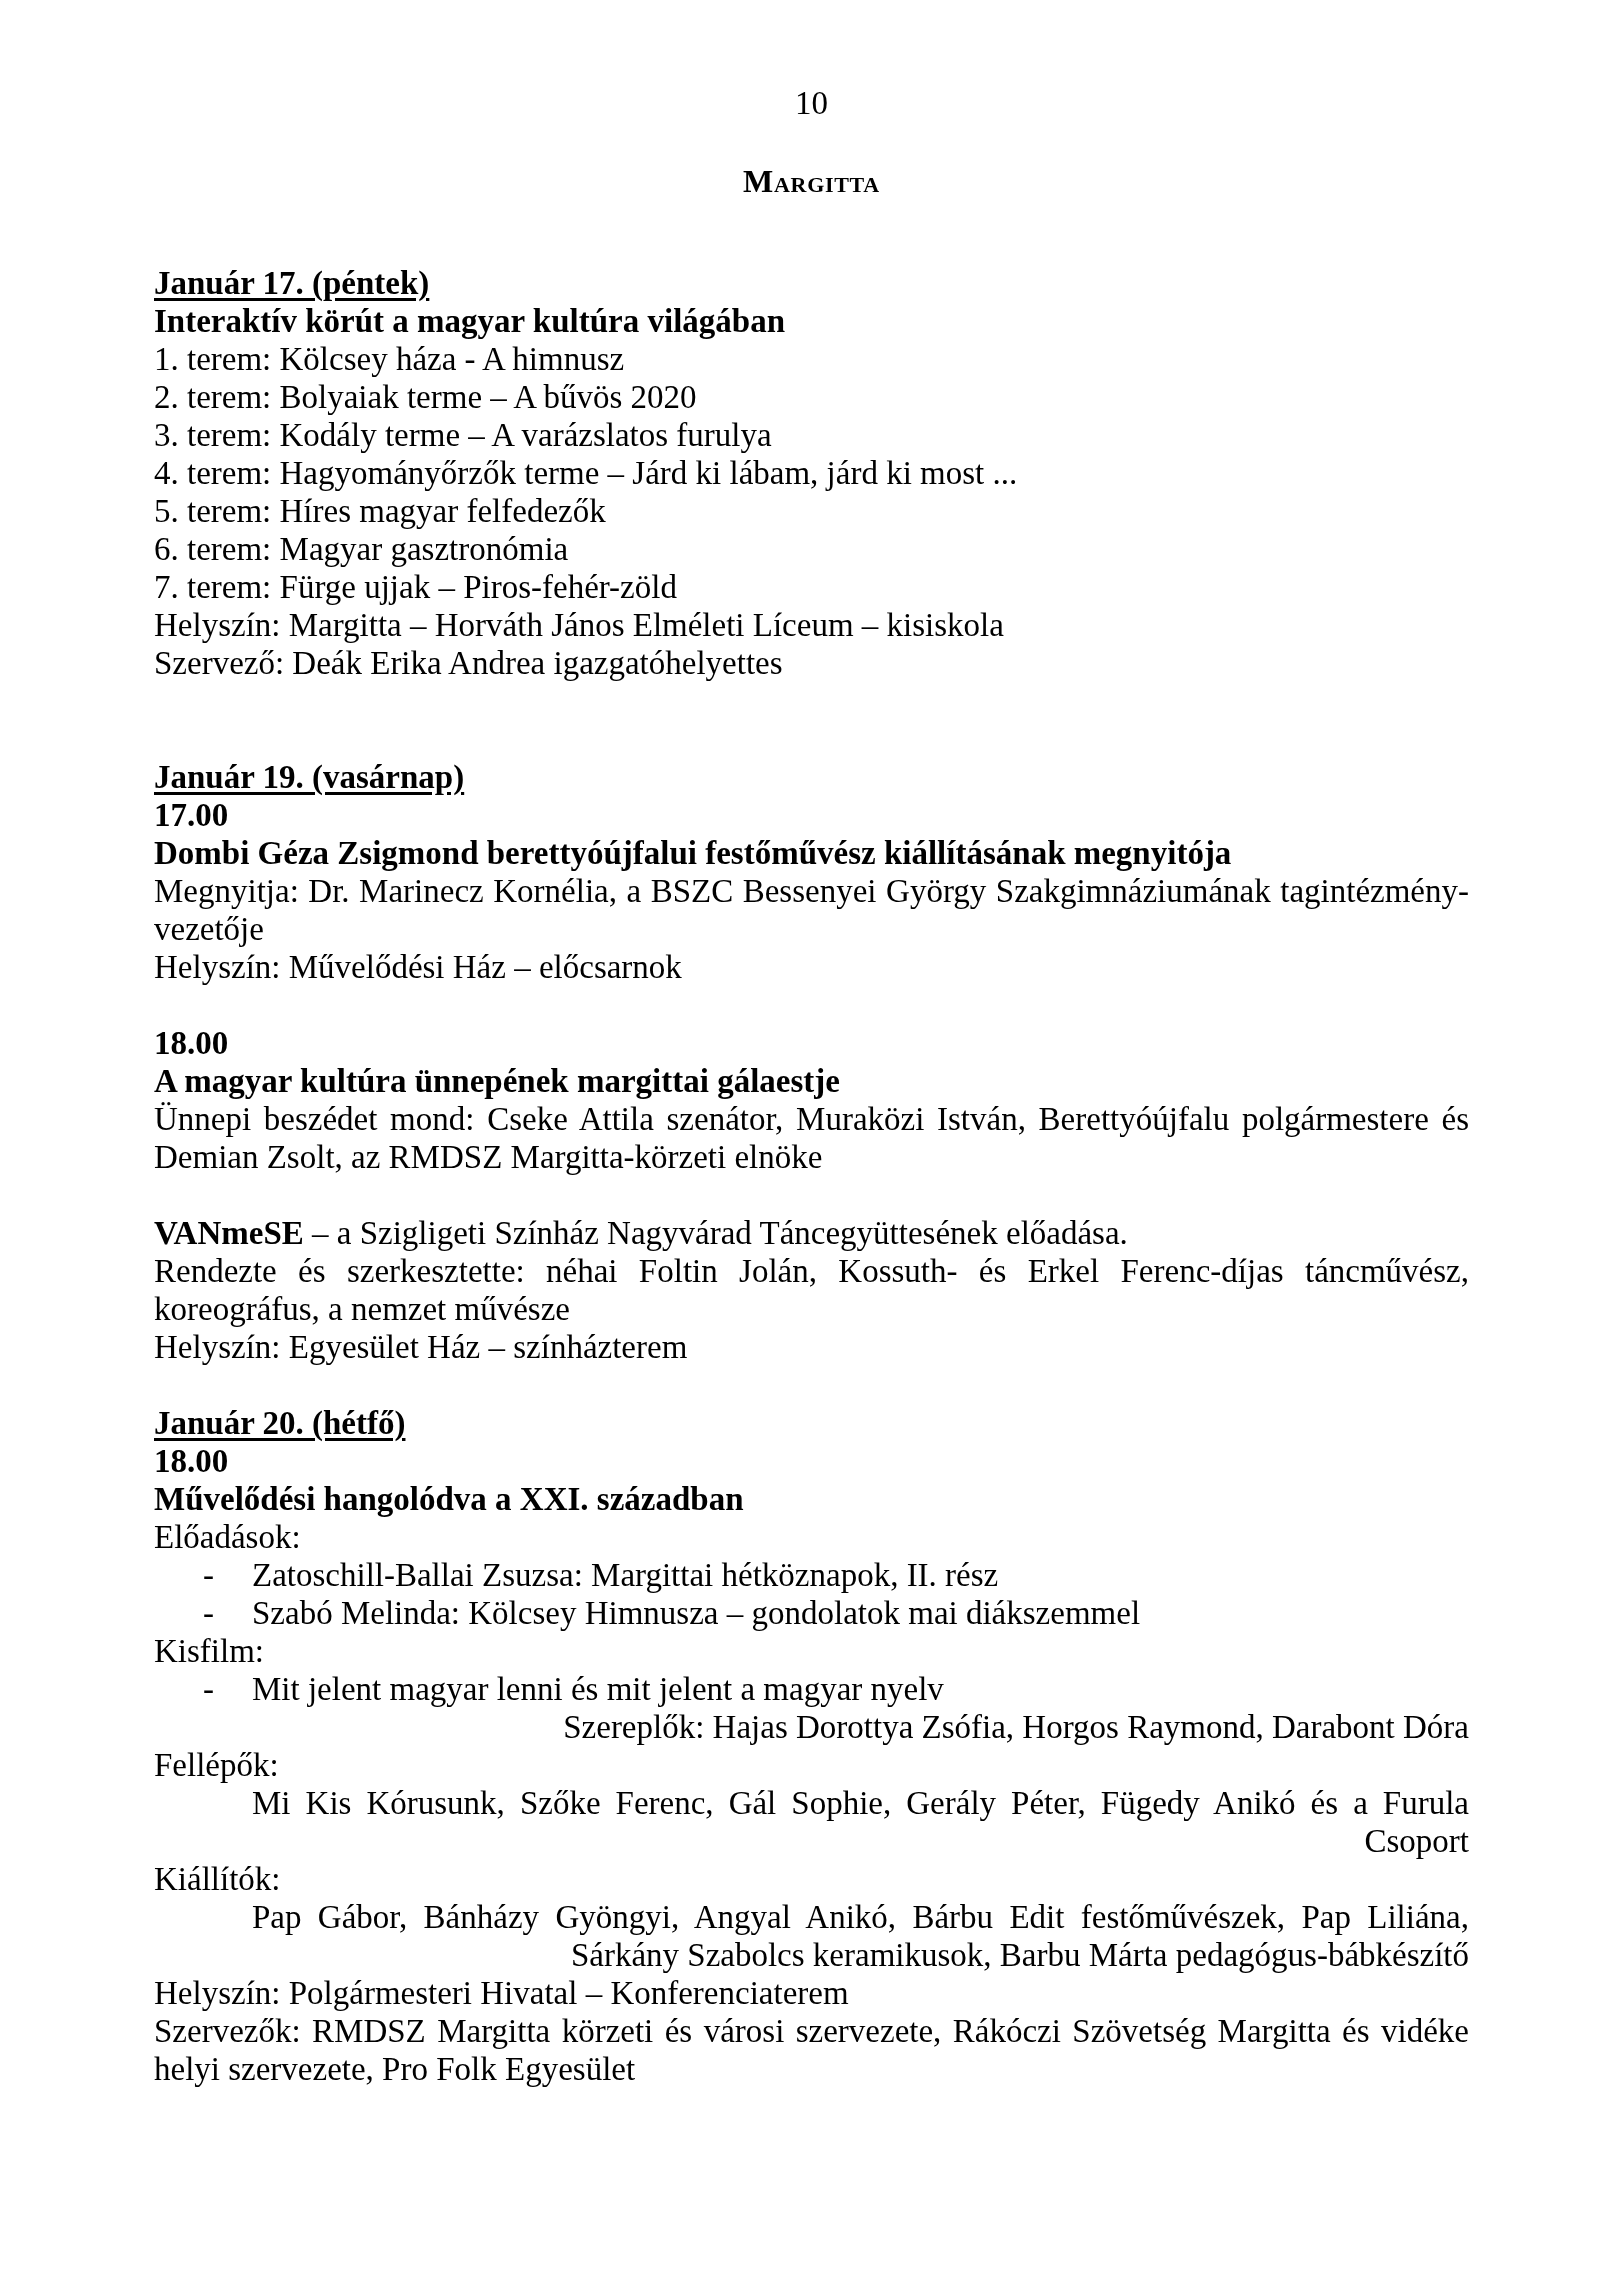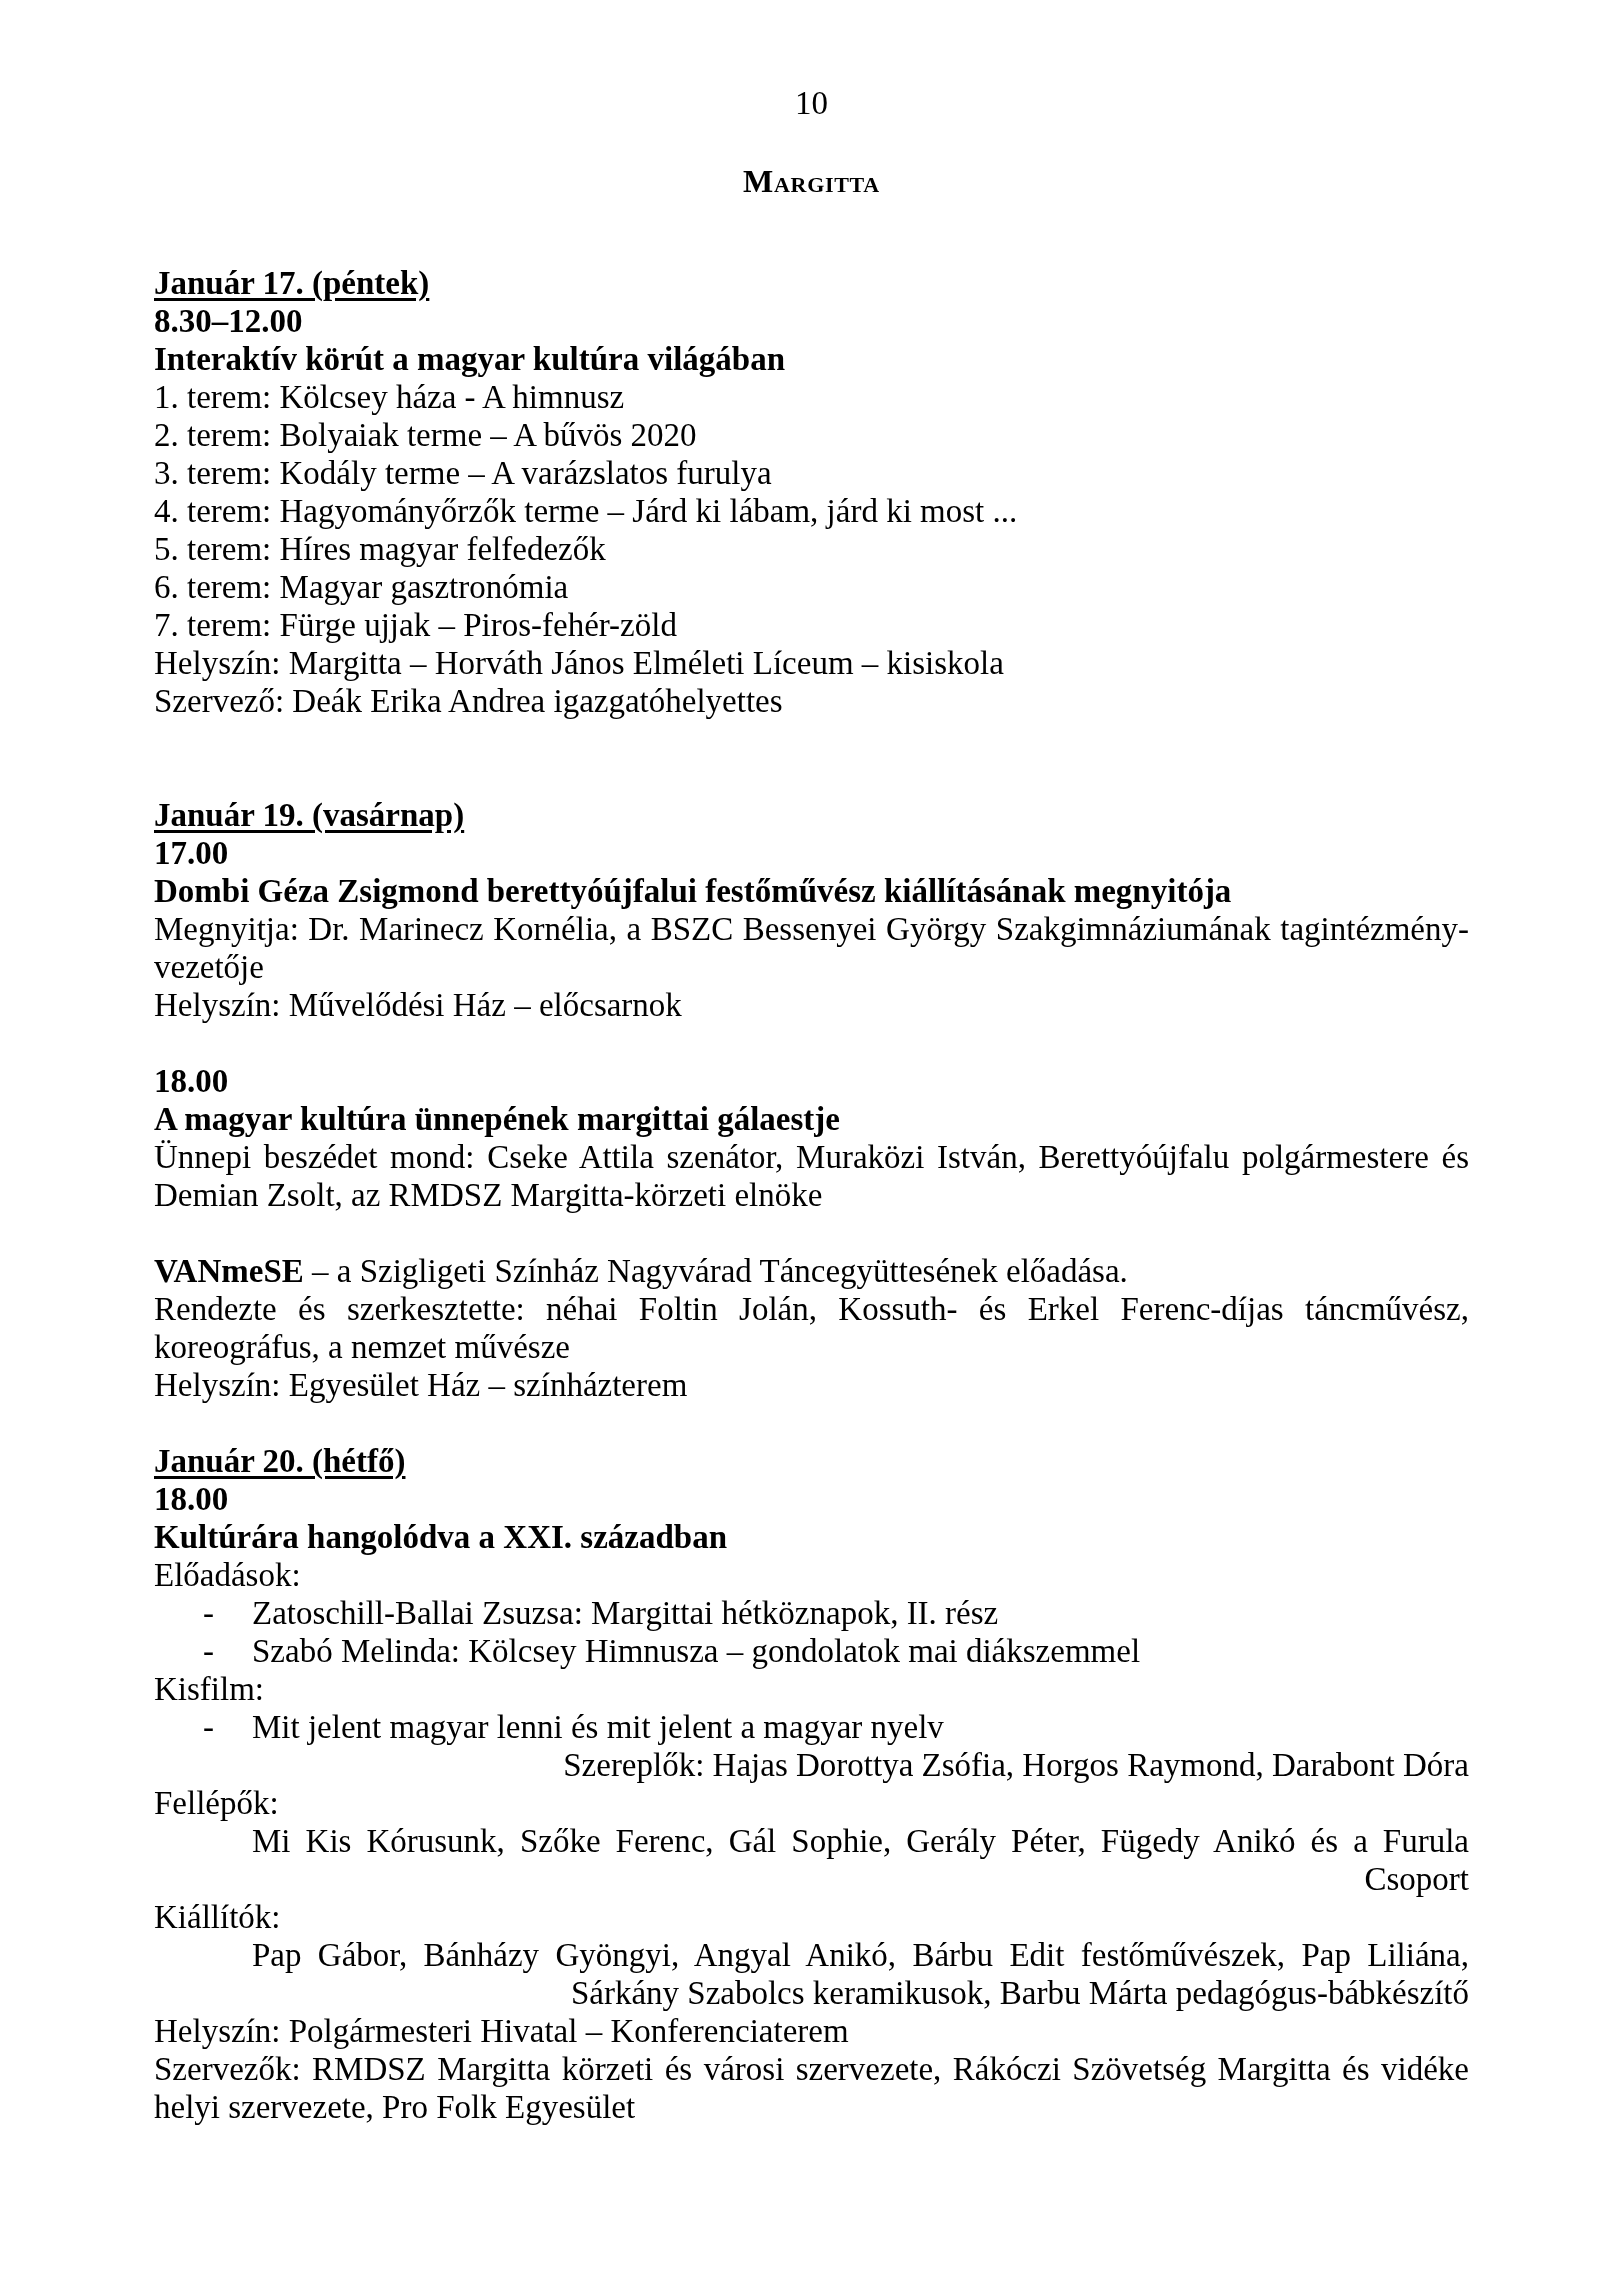--- a/index.html
+++ b/index.html
@@ -43,21 +43,20 @@
 </style>
 </head>
 <body>
 
 <div class="page">
 
   <div class="line center">10</div>
   <div class="doc-title"><span class="sc">Margitta</span></div>
 
   <div class="line b"><span class="u-span">Január 17. (péntek)</span></div>
-  <div class="line b">8.30–12.00</div>
   <div class="line b">Interaktív körút a magyar kultúra világában</div>
   <div class="line i">1. terem: Kölcsey háza - A himnusz</div>
   <div class="line i">2. terem: Bolyaiak terme – A bűvös 2020</div>
   <div class="line i">3. terem: Kodály terme – A varázslatos furulya</div>
   <div class="line i">4. terem: Hagyományőrzők terme – Járd ki lábam, járd ki most ...</div>
   <div class="line i">5. terem: Híres magyar felfedezők</div>
   <div class="line i">6. terem: Magyar gasztronómia</div>
   <div class="line i">7. terem: Fürge ujjak – Piros-fehér-zöld</div>
   <div class="line">Helyszín: Margitta – Horváth János Elméleti Líceum – kisiskola</div>
   <div class="line">Szervező: Deák Erika Andrea igazgatóhelyettes</div>
@@ -83,21 +82,21 @@
 
   <div class="line"><span class="b">VANmeSE</span><span> – a Szigligeti Színház Nagyvárad Táncegyüttesének előadása.</span></div>
   <div class="line jl">Rendezte és szerkesztette: néhai Foltin Jolán, Kossuth- és Erkel Ferenc-díjas táncművész,</div>
   <div class="line">koreográfus, a nemzet művésze</div>
   <div class="line">Helyszín: Egyesület Ház – színházterem</div>
 
   <div class="line"></div>
 
   <div class="line b"><span class="u-span">Január 20. (hétfő)</span></div>
   <div class="line b">18.00</div>
-  <div class="line b">Kultúrára hangolódva a XXI. században</div>
+  <div class="line b">Művelődési hangolódva a XXI. században</div>
   <div class="line i">Előadások:</div>
   <div class="line li"><span class="marker">-</span><span>Zatoschill-Ballai Zsuzsa: Margittai hétköznapok, II. rész</span></div>
   <div class="line li"><span class="marker">-</span><span>Szabó Melinda: Kölcsey Himnusza – gondolatok mai diákszemmel</span></div>
   <div class="line i">Kisfilm:</div>
   <div class="line li"><span class="marker">-</span><span>Mit jelent magyar lenni és mit jelent a magyar nyelv</span></div>
   <div class="line ind">Szereplők: Hajas Dorottya Zsófia, Horgos Raymond, Darabont Dóra</div>
   <div class="line i">Fellépők:</div>
   <div class="line ind jl">Mi Kis Kórusunk, Szőke Ferenc, Gál Sophie, Gerály Péter, Fügedy Anikó és a Furula</div>
   <div class="line ind">Csoport</div>
   <div class="line i">Kiállítók:</div>

